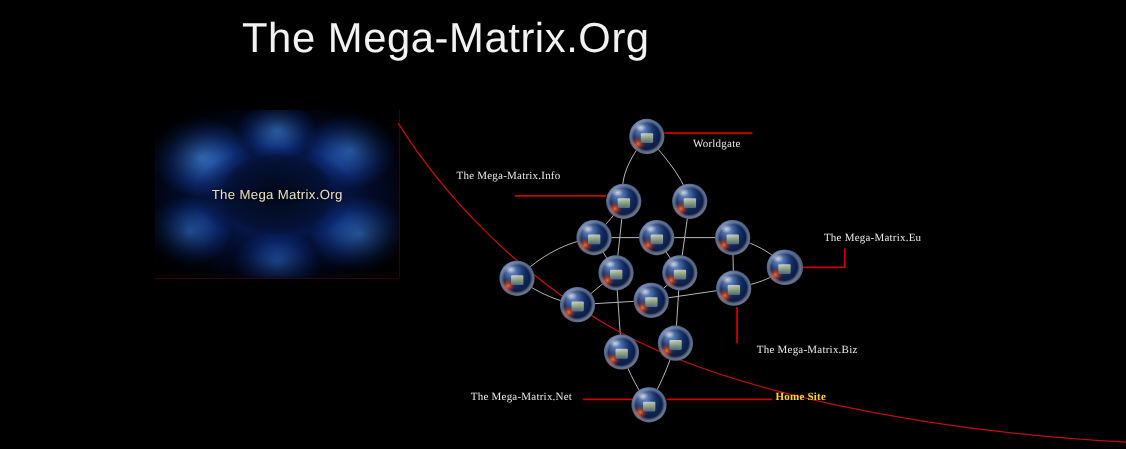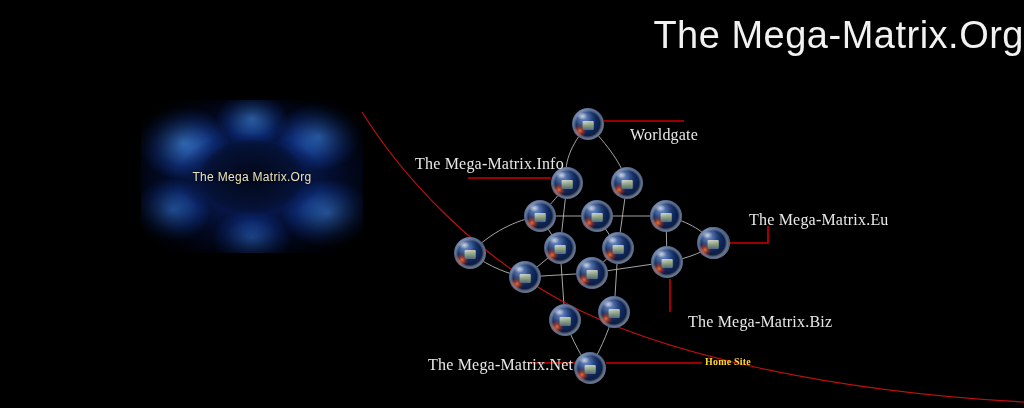--- a/index.html
+++ b/index.html
@@ -18,21 +18,21 @@
     background: #000000;
     overflow: hidden;
   }
 
   
   #page-title {
     position: absolute;
     left: 0;
     top: 14px;
     width: 1024px;
-    text-align: right;
+    text-align: left;
     color: #f2f2f2;
     font-family: "Liberation Sans", sans-serif;
     font-size: 38px;
     font-weight: 400;
     letter-spacing: 0.5px;
     padding-left: 220px;
     box-sizing: border-box;
     white-space: nowrap;
   }
 
@@ -95,21 +95,21 @@
     top: 0;
     width: 1024px;
     height: 408px;
   }
 
   
   .node-label {
     position: absolute;
     color: #e8e8e8;
     font-family: "Liberation Serif", serif;
-    font-size: 16px;
+    font-size: 10px;
     letter-spacing: 0.2px;
     white-space: nowrap;
   }
   .node-label.home {
     color: #ffd633;
     font-weight: bold;
     font-size: 10px;
   }
 
   

